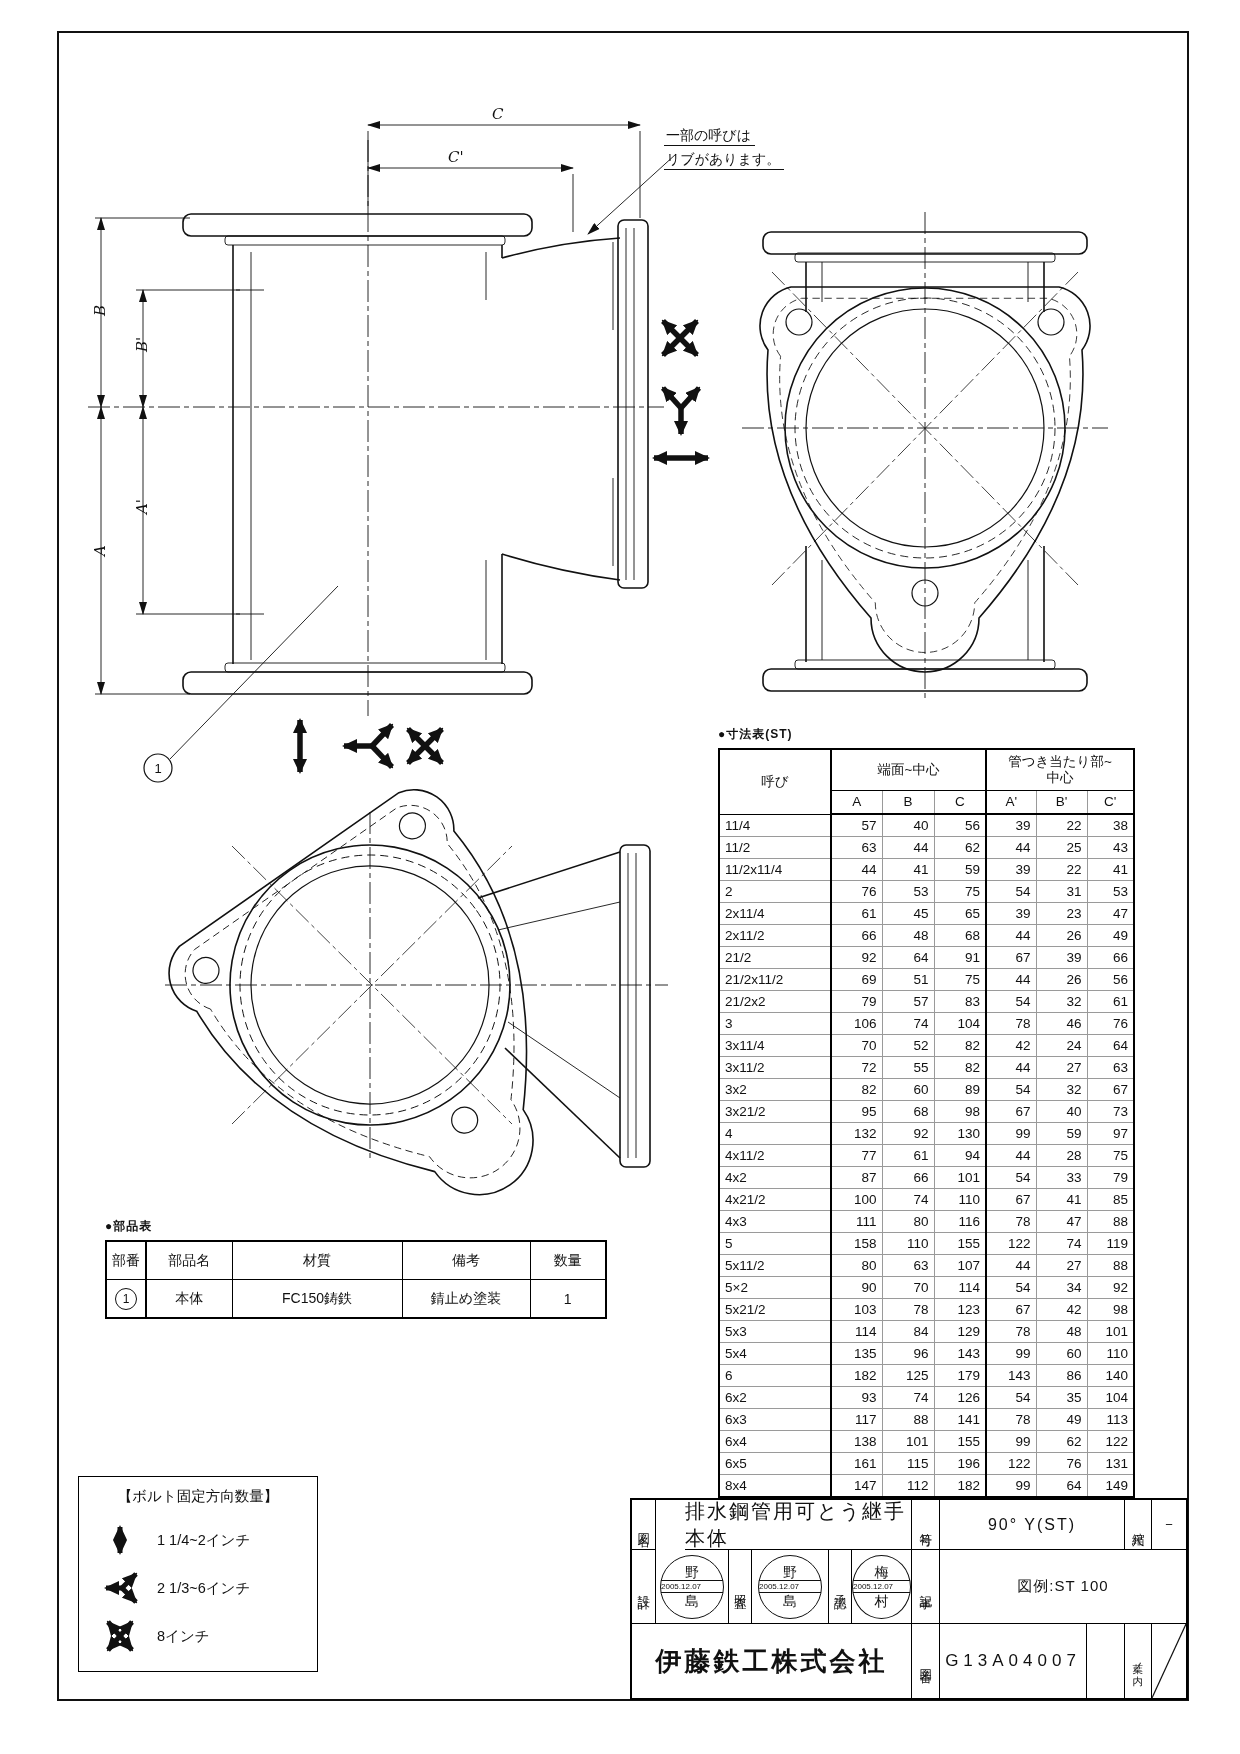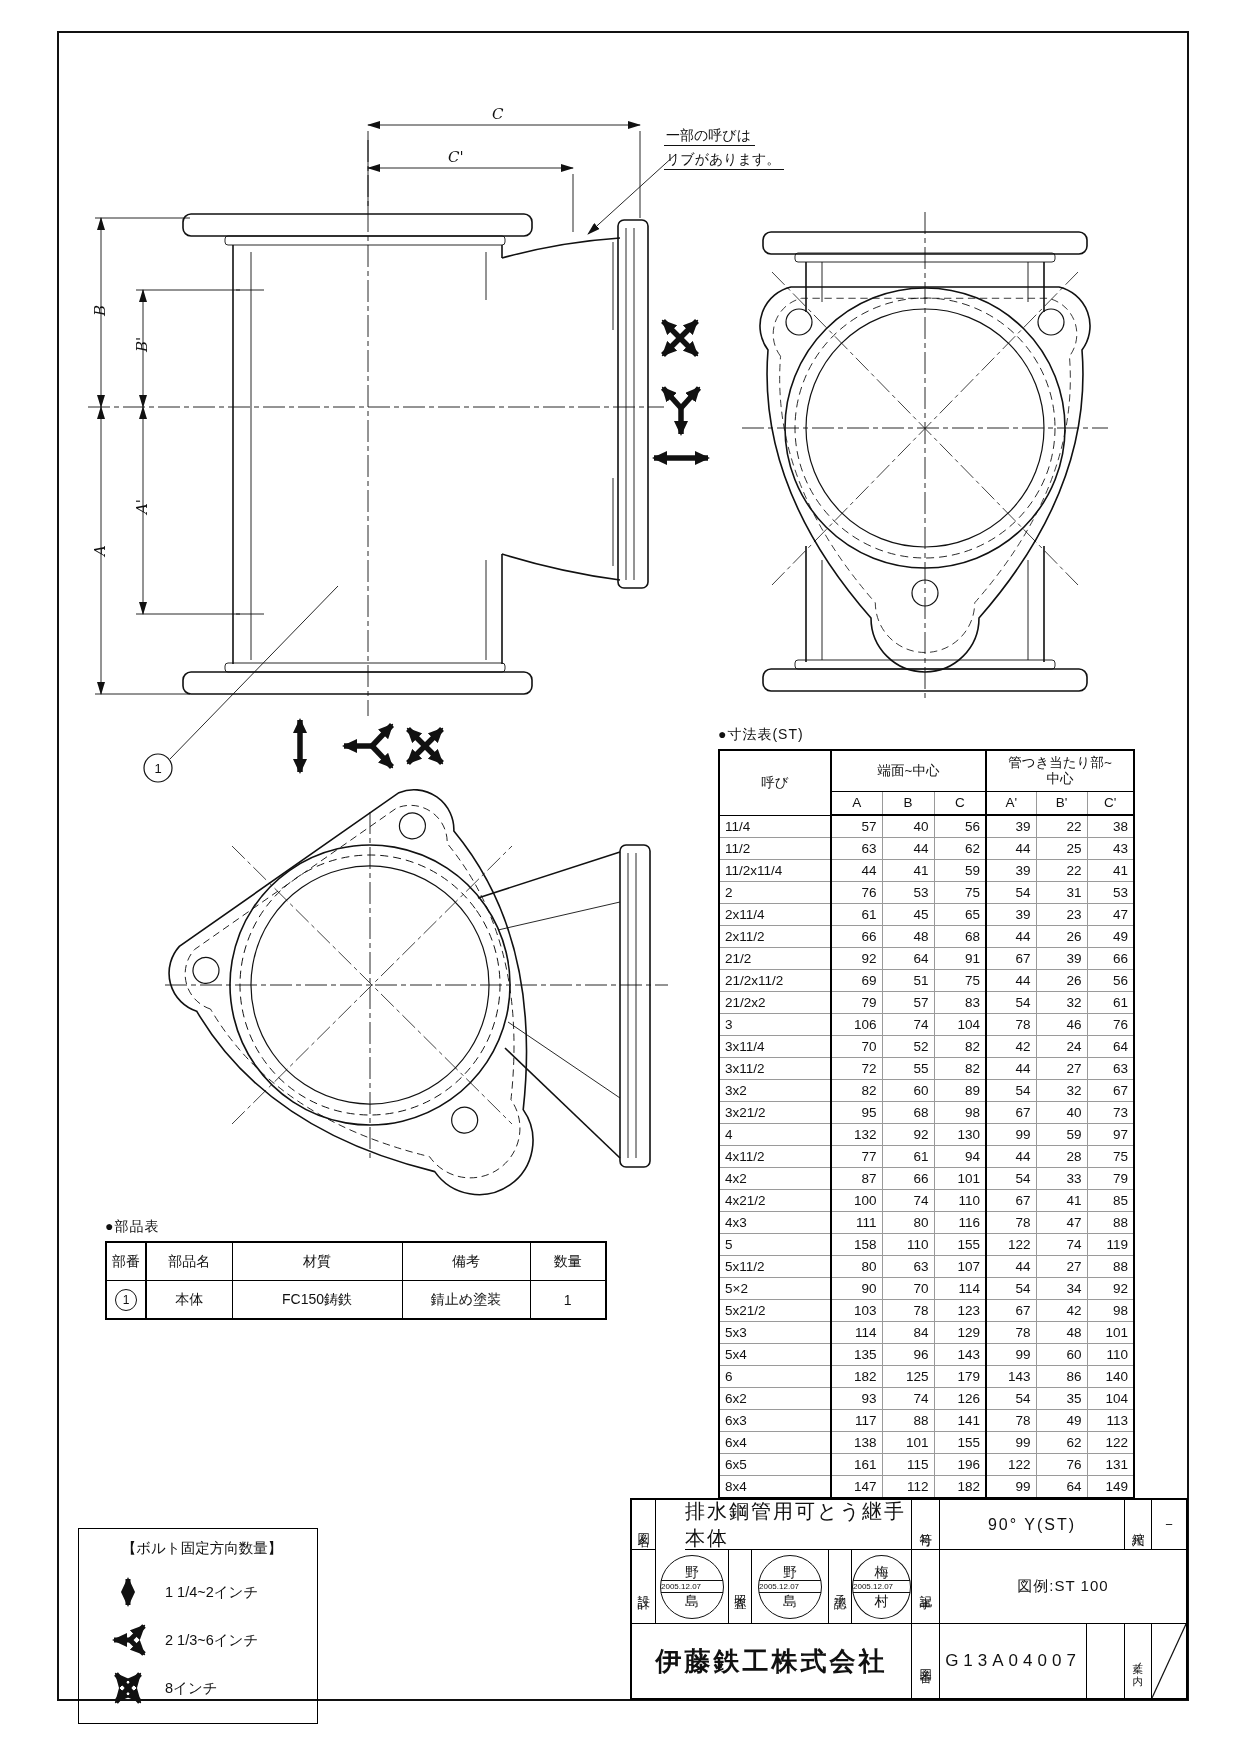--- a/index.html
+++ b/index.html
@@ -6,21 +6,21 @@
   #sheet{position:relative;width:1240px;height:1754px;background:#fff;
          font-family:"Liberation Sans",sans-serif;color:#111;overflow:hidden;}
   #bg{position:absolute;left:0;top:0;}
   .abs{position:absolute;}
 
   
   .annot{font-size:14px;line-height:1.0;color:#111;}
   .annot span{display:inline-block;border-bottom:1px solid #111;padding:0 4px 3px 2px;margin-bottom:6px;}
 
   
-  .tbl-title{font-size:14px;margin:0 0 5px 0;letter-spacing:1px;}
+  .tbl-title{font-size:12px;margin:0 0 5px 0;letter-spacing:1px;font-weight:bold;}
   table.dim{border-collapse:collapse;table-layout:fixed;border:2px solid #000;font-size:13.5px;}
   table.dim th,table.dim td{border:1px solid #9a9a9a;padding:0 5px;height:21px;line-height:21px;
       font-weight:normal;white-space:nowrap;overflow:hidden;}
   table.dim tr.grp th{height:40px;line-height:1.15;font-size:13.5px;border-bottom:1px solid #000;}
   table.dim tr.sub th{height:22px;line-height:22px;border-bottom:2px solid #000;text-align:center;}
   table.dim td.name{text-align:left;}
   table.dim td.num{text-align:right;}
   .thickR{border-right:2px solid #000 !important;}
   table.dim col.cname{width:112px;}
   table.dim col.ca{width:51px;}table.dim col.cb{width:52px;}table.dim col.cc{width:52px;}
@@ -545,21 +545,21 @@
           </td>
           <td>本体</td>
           <td>FC150鋳鉄</td>
           <td>錆止め塗装</td>
           <td>1</td>
         </tr>
       </tbody>
     </table>
   </div>
 
-  <div class="abs legend" style="left:78px;top:1528px;padding-left:8px;">
+  <div class="abs legend" style="left:78px;top:1476px;">
     <div class="lg-title">【ボルト固定方向数量】</div>
     <div class="lg-item">
       <span class="lg-ic">
         <svg width="40" height="46" stroke="#111" fill="none" stroke-width="5">
           <path d="M20,10 L20,36" marker-start="url(#fatAh)" marker-end="url(#fatAh)"></path>
         </svg>
       </span>
       <span class="lg-lb">1 1/4~2インチ</span>
     </div>
     <div class="lg-item">

